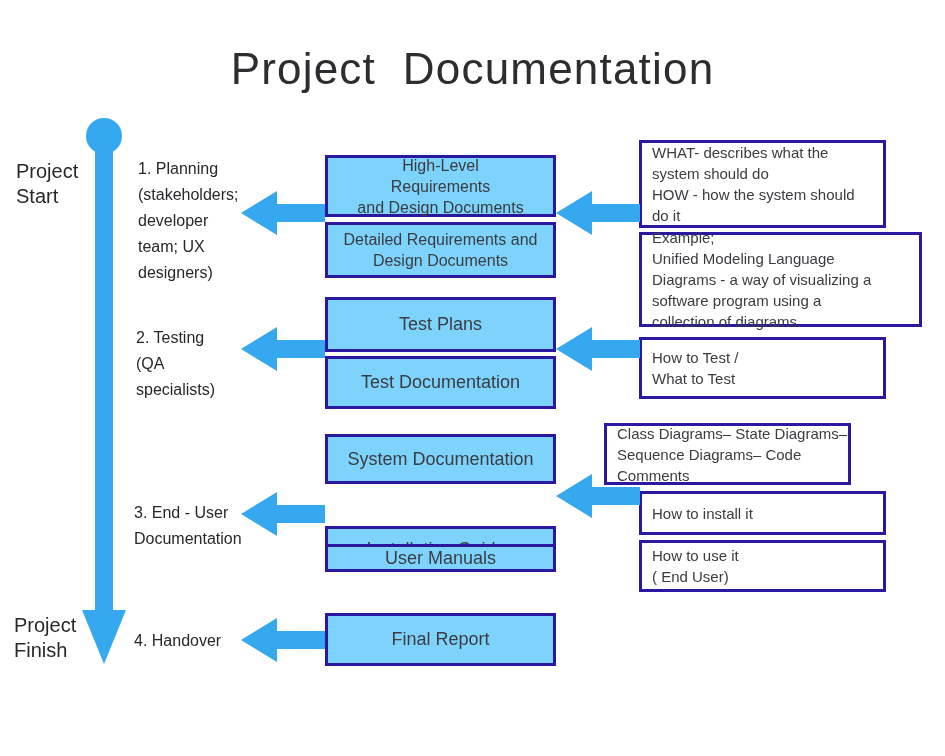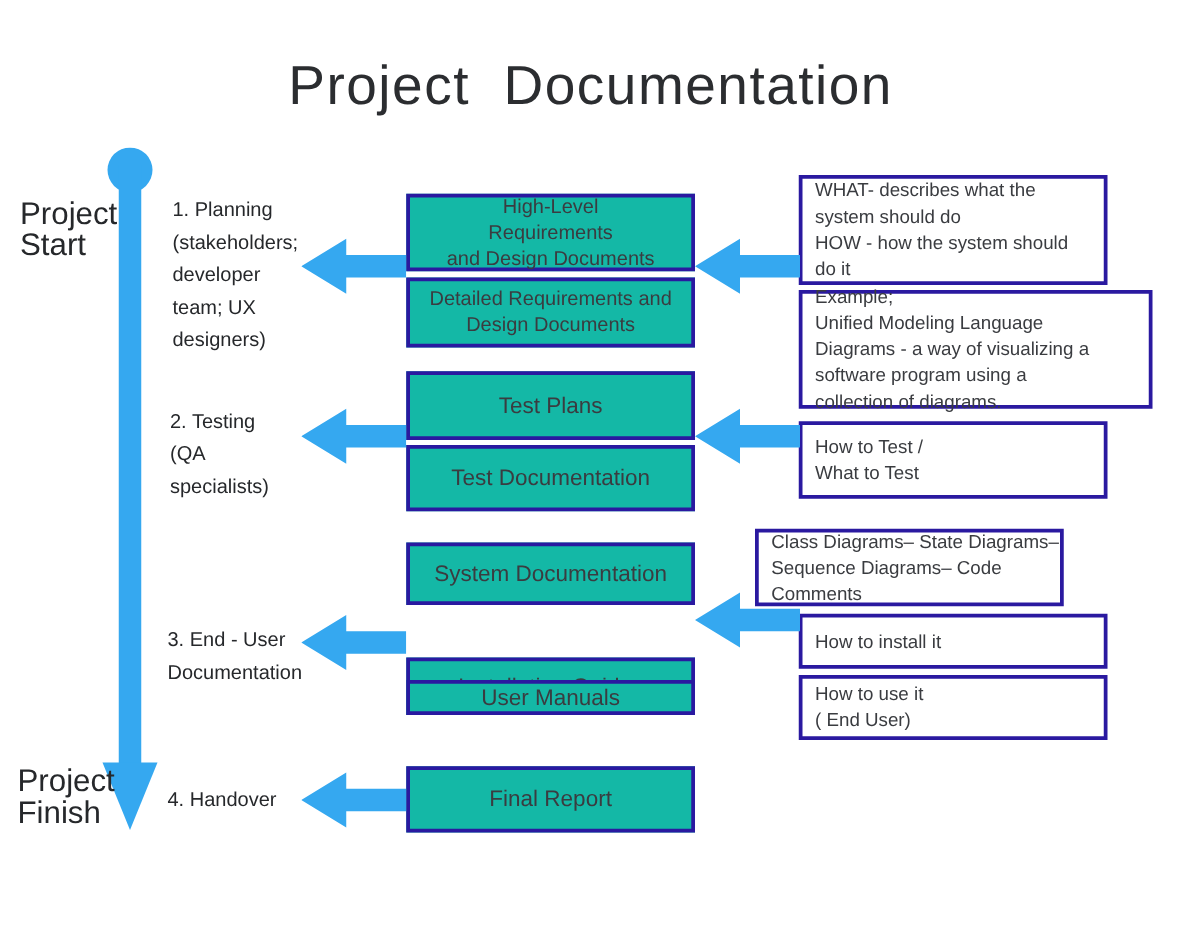--- a/index.html
+++ b/index.html
@@ -35,41 +35,41 @@
     color: #2b2d30;
     white-space: pre;
   }
 
   
   #timeline { position: absolute; left: 78px; top: 118px; width: 70px; height: 552px; }
 
   
   .endpoint-label {
     position: absolute;
-    font-size: 25px;
+    font-size: 20px;
     line-height: 25px;
     color: #26282b;
     white-space: pre-line;
     text-align: left;
   }
   .stage-label {
     position: absolute;
     font-size: 16px;
     line-height: 26px;
     color: #26282b;
     white-space: pre-line;
     text-align: left;
   }
 
   
   .doc-box {
     position: absolute;
     box-sizing: border-box;
     border: 3px solid #2a19a0;
-    background: #14b8a6;
+    background: #7dd3fc;
     display: flex;
     align-items: center;
     justify-content: center;
   }
   .doc-box .box-text {
     font-size: 16px;
     line-height: 21px;
     color: #3a3c40;
     text-align: center;
     white-space: pre-line;

